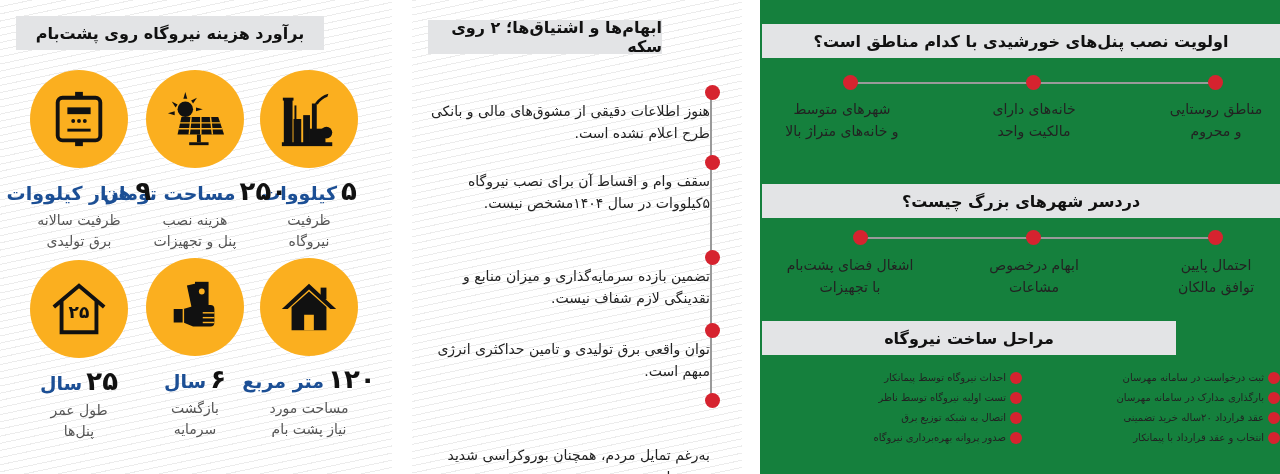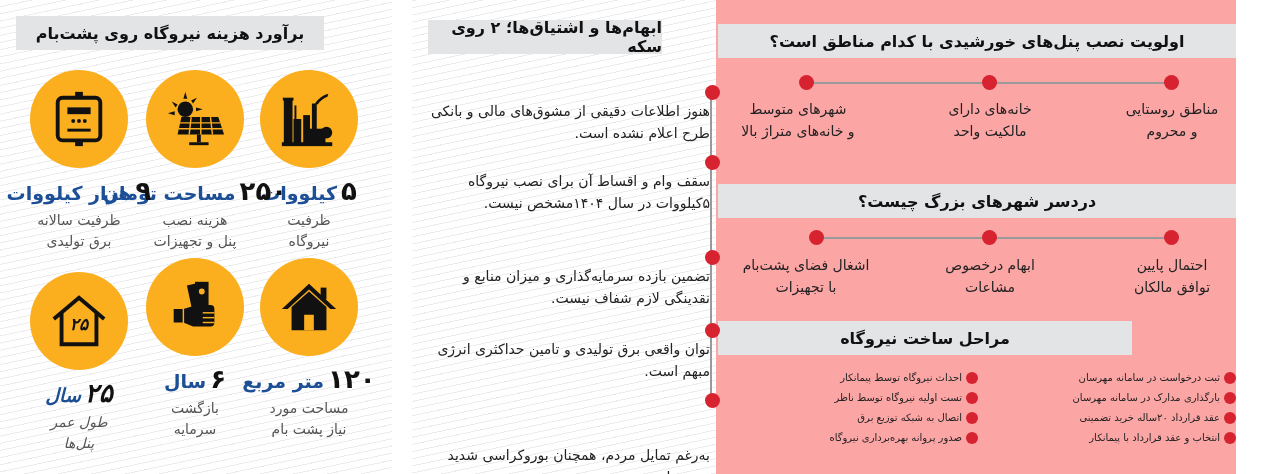--- a/index.html
+++ b/index.html
@@ -6,21 +6,21 @@
   html, body { width: 1280px; height: 474px; background: #ffffff; overflow: hidden; }
   body { font-family: "DejaVu Sans", sans-serif; color: #222; direction: rtl; position: relative; }
 
   .panel { position: absolute; top: 0; height: 474px; }
   .striped {
     background-color: #ffffff;
     background-image: repeating-linear-gradient(-12deg, #ffffff 0px, #ffffff 6px, #ececec 6px, #ececec 7px);
   }
   .p-left { left: 0; width: 392px; }
   .p-mid { left: 412px; width: 330px; }
-  .p-right { left: 716px; width: 520px; background: #fca5a5; }
+  .p-right { left: 760px; width: 520px; background: #15803d; }
 
   .header-bar {
     position: absolute; background: #e3e4e6; height: 34px;
     display: flex; align-items: center; justify-content: center;
     font-weight: bold; font-size: 16px; color: #111;
   }
 
   
   .stat { position: absolute; width: 126px; text-align: center; }
   .circle {
@@ -182,21 +182,21 @@
     <div class="stat-value">
       <span class="num">۶</span>
       <span class="unit">سال</span>
     </div>
     <div class="stat-label">
       <div>بازگشت</div>
         <div>سرمایه</div>
     </div>
   </div>
 
-  <div class="stat" style="top:272px; right:250px;font-style:italic;">
+  <div class="stat" style="top:260px; right:250px;">
     <div class="circle" style="position:relative;">
       <svg viewBox="0 0 64 64">
           <g fill="none" stroke="#111" stroke-width="4">
         <polyline points="6,30 32,8 58,30"></polyline>
             <polyline points="14,24 14,56 50,56 50,24"></polyline>
           </g>
         </svg>
       <span style="position:absolute; top:42px; left:0; right:0; text-align:center; font-weight:bold; font-size:17px; color:#111;">۲۵</span>
     </div>
     <div class="stat-value">

